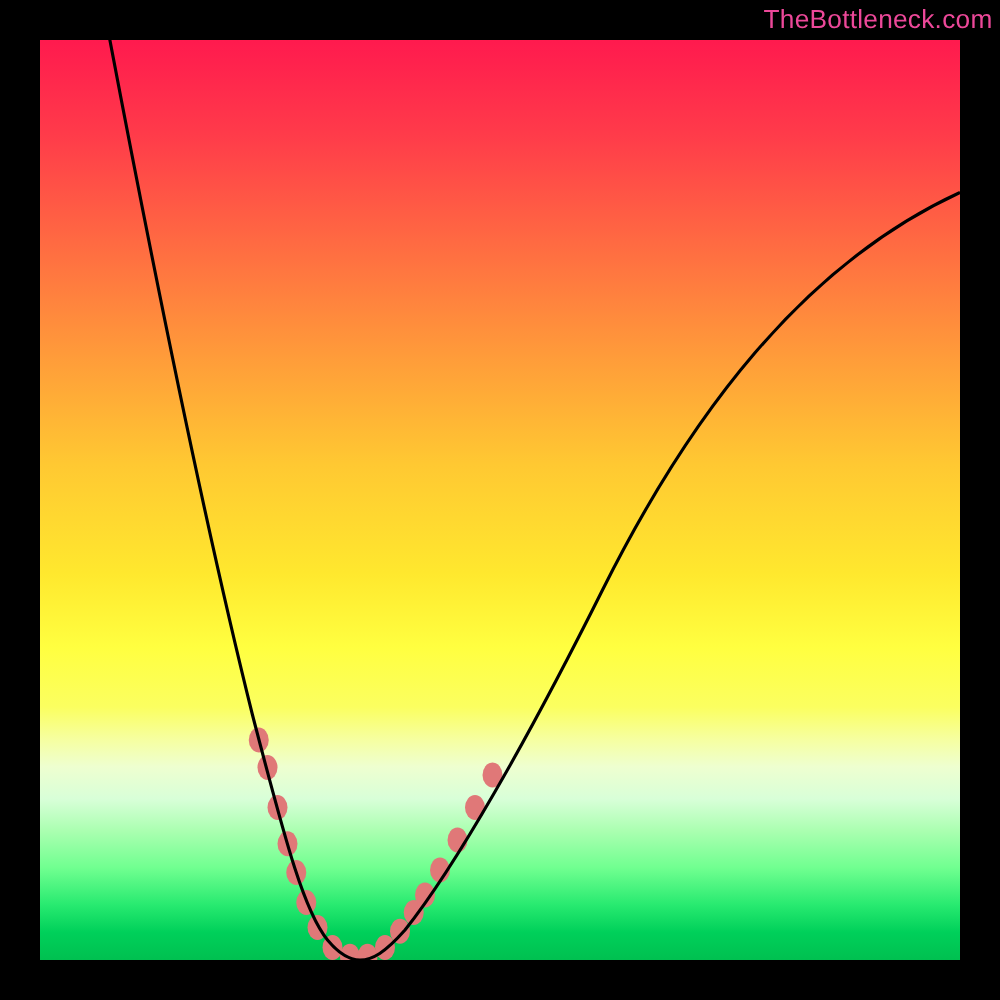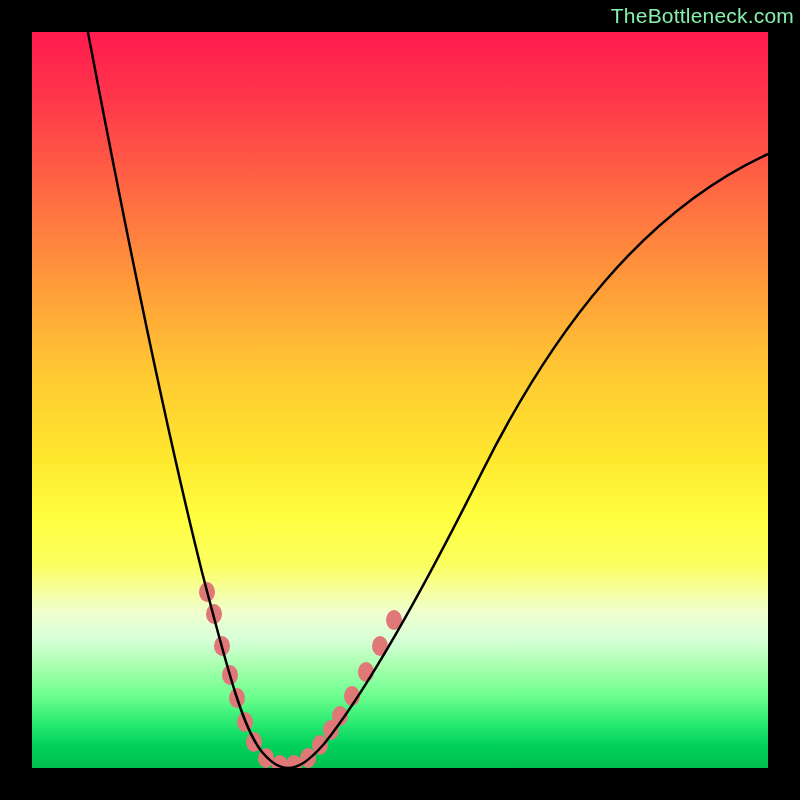--- a/index.html
+++ b/index.html
@@ -46,21 +46,21 @@
       #aaffb0 86%,
       #70ff90 90%,
       #28ea70 94%,
       #00d05a 97%,
       #00c050 100%);
   }
   .watermark {
     position: absolute;
     top: 4px;
     right: 6px;
-    color: #86efac;
+    color: #ec4899;
     font-size: 21px;
     font-weight: 500;
     letter-spacing: 0.2px;
     white-space: nowrap;
   }
   svg.curve {
     position: absolute;
     top: 0; left: 0;
     width: 100%;
     height: 100%;

